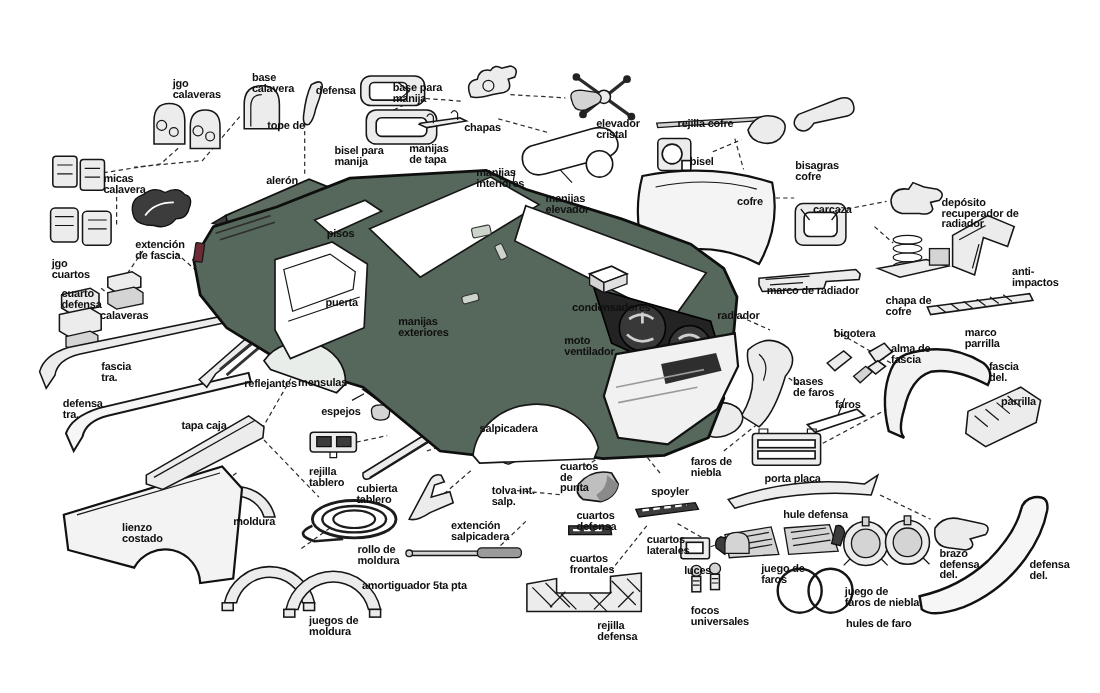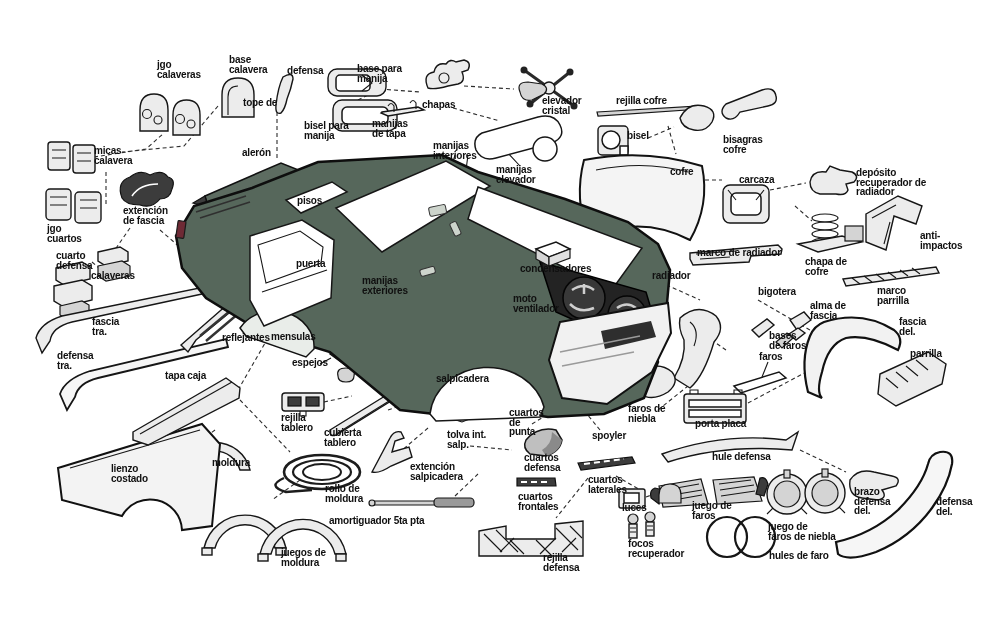--- a/index.html
+++ b/index.html
@@ -1,19 +1,19 @@
 <!DOCTYPE html>
 <html><head>
 <meta charset="utf-8">
 <style>
   html,body{margin:0;padding:0;background:#fff}
   .stage{position:relative;width:1000px;height:630px;background:#fff;overflow:hidden;
          font-family:"Liberation Sans",sans-serif}
   .stage svg{position:absolute;left:0;top:0}
-  #labels-layer{position:absolute;left:0;top:0;width:1000px;height:538px}
+  #labels-layer{position:absolute;left:0;top:12px;width:1000px;height:538px}
   .lbl{position:absolute;color:#101010;font-size:10px;line-height:9.5px;font-weight:bold;
        letter-spacing:-0.2px;white-space:nowrap}
   .p{fill:#ececec;stroke:#161616;stroke-width:1.4}
   .pw{fill:#ffffff;stroke:#161616;stroke-width:1.5}
   .pg{fill:#d4d4d4;stroke:#161616;stroke-width:1.2}
   .pd{fill:#3c3c3c;stroke:#101010;stroke-width:1.2}
   .ln{fill:none;stroke:#161616;stroke-width:1.1}
   .lnw{fill:none;stroke:#ffffff;stroke-width:1.6}
   .dash{fill:none;stroke:#2c2c2c;stroke-width:1.1;stroke-dasharray:4 3}
 </style>
@@ -481,21 +481,21 @@
         <div>alma de</div>
         <div>fascia</div>
       </div>
       <div class="lbl" style="left: 899px; top: 317px;">
         <div>fascia</div>
         <div>del.</div>
       </div>
       <div class="lbl" style="left: 910px; top: 349px;">
         <div>parrilla</div>
       </div>
-      <div class="lbl" style="left: 721px; top: 331px; margin-left: 48px;">
+      <div class="lbl" style="left: 721px; top: 331px;">
         <div>bases</div>
         <div>de faros</div>
       </div>
       <div class="lbl" style="left: 759px; top: 352px;">
         <div>faros</div>
       </div>
       <div class="lbl" style="left: 628px; top: 404px;">
         <div>faros de</div>
         <div>niebla</div>
       </div>
@@ -526,21 +526,21 @@
       </div>
       <div class="lbl" style="left: 936px; top: 497px;">
         <div>defensa</div>
         <div>del.</div>
       </div>
       <div class="lbl" style="left: 622px; top: 503px; text-align: center;">
         <div>luces</div>
       </div>
       <div class="lbl" style="left: 628px; top: 539px;">
         <div>focos</div>
-        <div>recuperador</div>
+        <div>universales</div>
       </div>
       <div class="lbl" style="left: 543px; top: 553px;">
         <div>rejilla</div>
         <div>defensa</div>
       </div>
       <div class="lbl" style="left: 518px; top: 492px;">
         <div>cuartos</div>
         <div>frontales</div>
       </div>
       <div class="lbl" style="left: 588px; top: 475px;">

